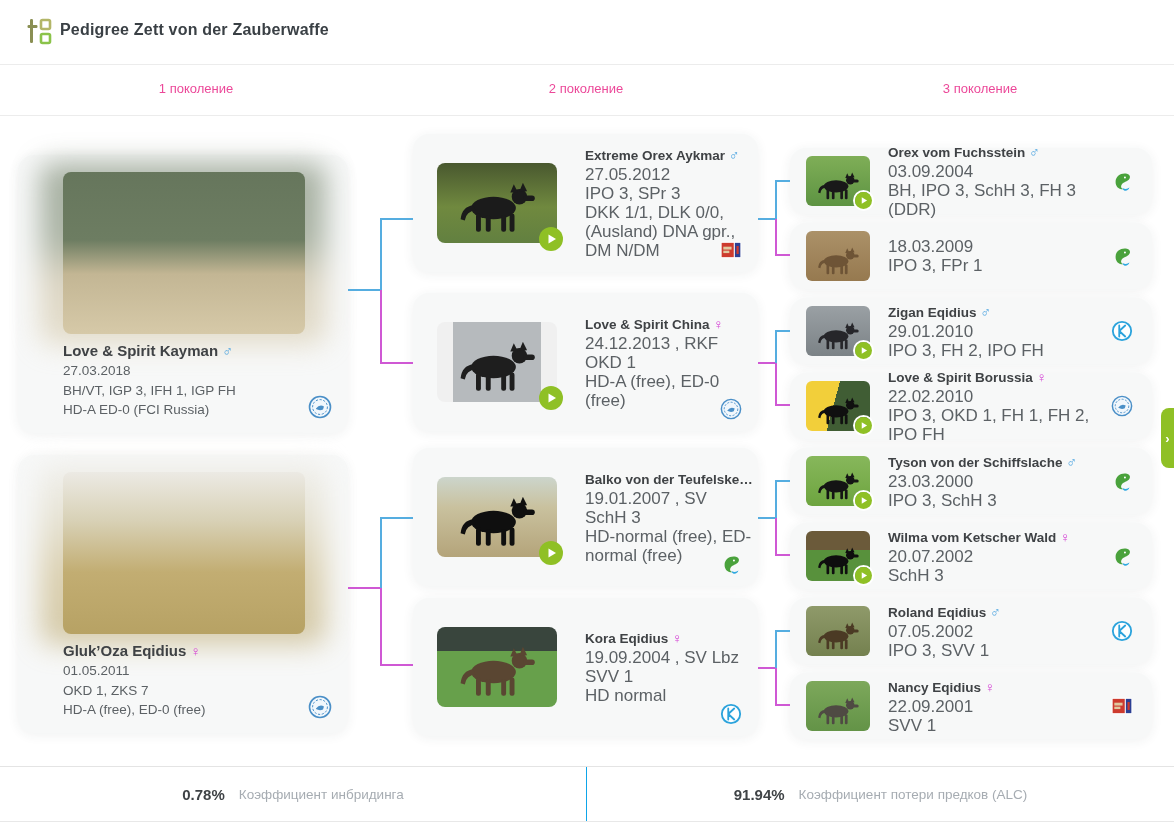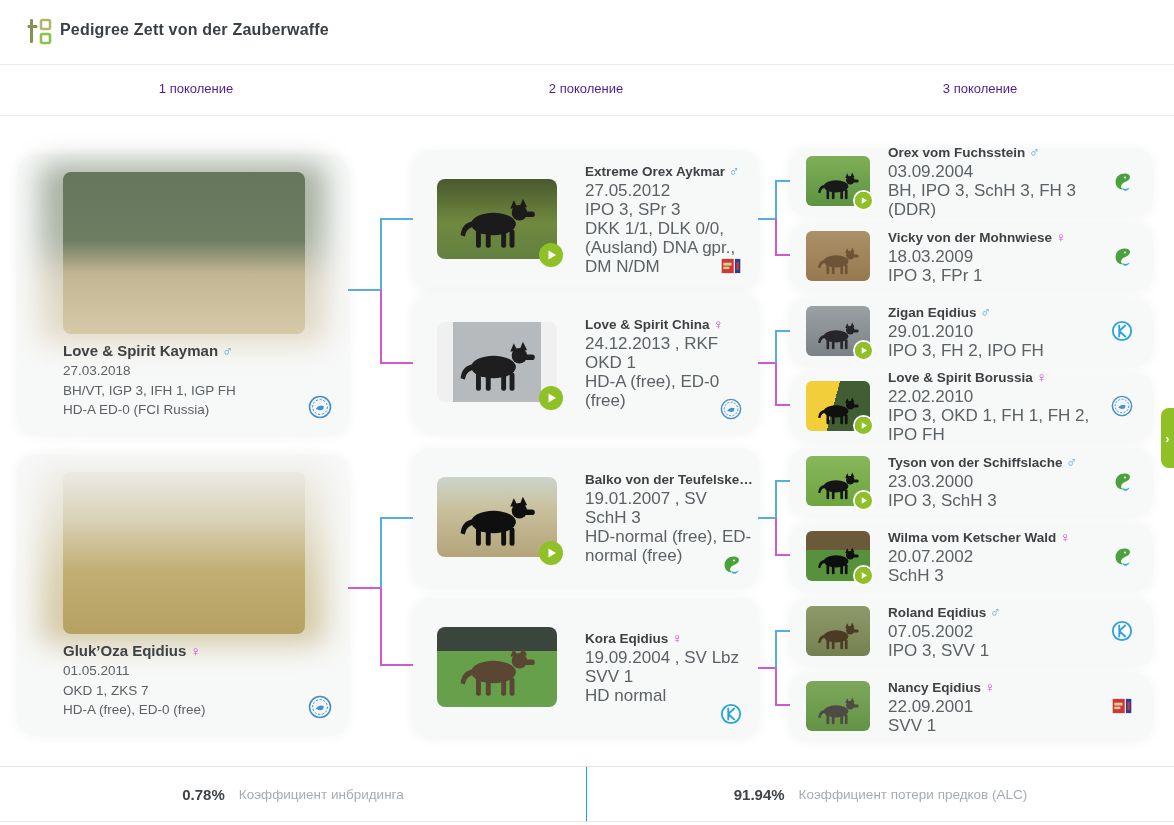--- a/index.html
+++ b/index.html
@@ -6,21 +6,21 @@
   .stage{position:relative;width:1174px;height:823px;background:#fff;overflow:hidden;
          font-family:"Liberation Sans",sans-serif;color:#5c6165;}
 
   
   .topbar{position:absolute;left:0;top:0;width:100%;height:64px;background:#fff;border-bottom:1px solid #ececec;}
   .logo{position:absolute;left:27px;top:16px;width:26px;height:32px;}
   .apptitle{position:absolute;left:60px;top:21px;font-size:16px;font-weight:700;color:#3a4045;letter-spacing:.2px;}
 
   
   .tabsbar{position:absolute;left:0;top:64px;width:100%;height:51px;border-bottom:1px solid #ececec;}
-  .tab{position:absolute;top:17px;transform:translateX(-50%);font-size:13px;color:#4c1d95;cursor:pointer;white-space:nowrap;}
+  .tab{position:absolute;top:17px;transform:translateX(-50%);font-size:13px;color:#ec4899;cursor:pointer;white-space:nowrap;}
   .tab1{left:196px}.tab2{left:586px}.tab3{left:980px}
 
   
   .card{position:absolute;background:#f7f8f8;border-radius:16px;box-shadow:0 2px 12px rgba(40,50,60,.07);}
   .gname{font-size:13.5px;font-weight:700;color:#3f4245;line-height:19px;white-space:nowrap;}
   .gline{font-size:17px;color:#5c6165;line-height:19px;}
   .sex{font-size:14px;font-weight:400;}
   .sex.male{color:#4aa3e0}
   .sex.female{color:#d545d5}
   .orgicon{position:absolute;width:22px;height:22px;}
@@ -202,21 +202,21 @@
         <span class="sex female">♀</span></div>
       <div class="gline">01.05.2011</div>
       <div class="gline">OKD 1, ZKS 7</div>
       <div class="gline">HD-A (free), ED-0 (free)</div>
     </div>
     <svg class="orgicon">
         <use href="#ic-rkf"></use>
       </svg>
   </div>
 
-  <div class="card g2 c-orex2" style="top:150px">
+  <div class="card g2 c-orex2" style="top:134px">
     <div class="g2photo">
       <div class="phin">
           <div class="phx"></div>
         <svg class="dogpic" viewBox="0 0 120 80">
             <use href="#dog-sil"></use>
           </svg>
         </div>
       <span class="play">
           <svg viewBox="0 0 24 24">
             <use href="#ic-play"></use>
@@ -336,22 +336,20 @@
   <div class="card g3 c-vicky" style="top:223px">
     <div class="g3photo">
       <div class="phin">
           <div class="phx"></div>
         <svg class="dogpic" viewBox="0 0 120 80">
             <use href="#dog-sil"></use>
           </svg>
         </div>
     </div>
     <div class="g3text">
-      <div class="gname"><span>Vicky von der Mohnwiese</span>
-        <span class="sex female">♀</span></div>
       <div class="gline">18.03.2009</div>
       <div class="gline">IPO 3, FPr 1</div>
     </div>
     <svg class="orgicon">
         <use href="#ic-sv"></use>
       </svg>
   </div>
 
   <div class="card g3 c-zigan" style="top:298px">
     <div class="g3photo">

